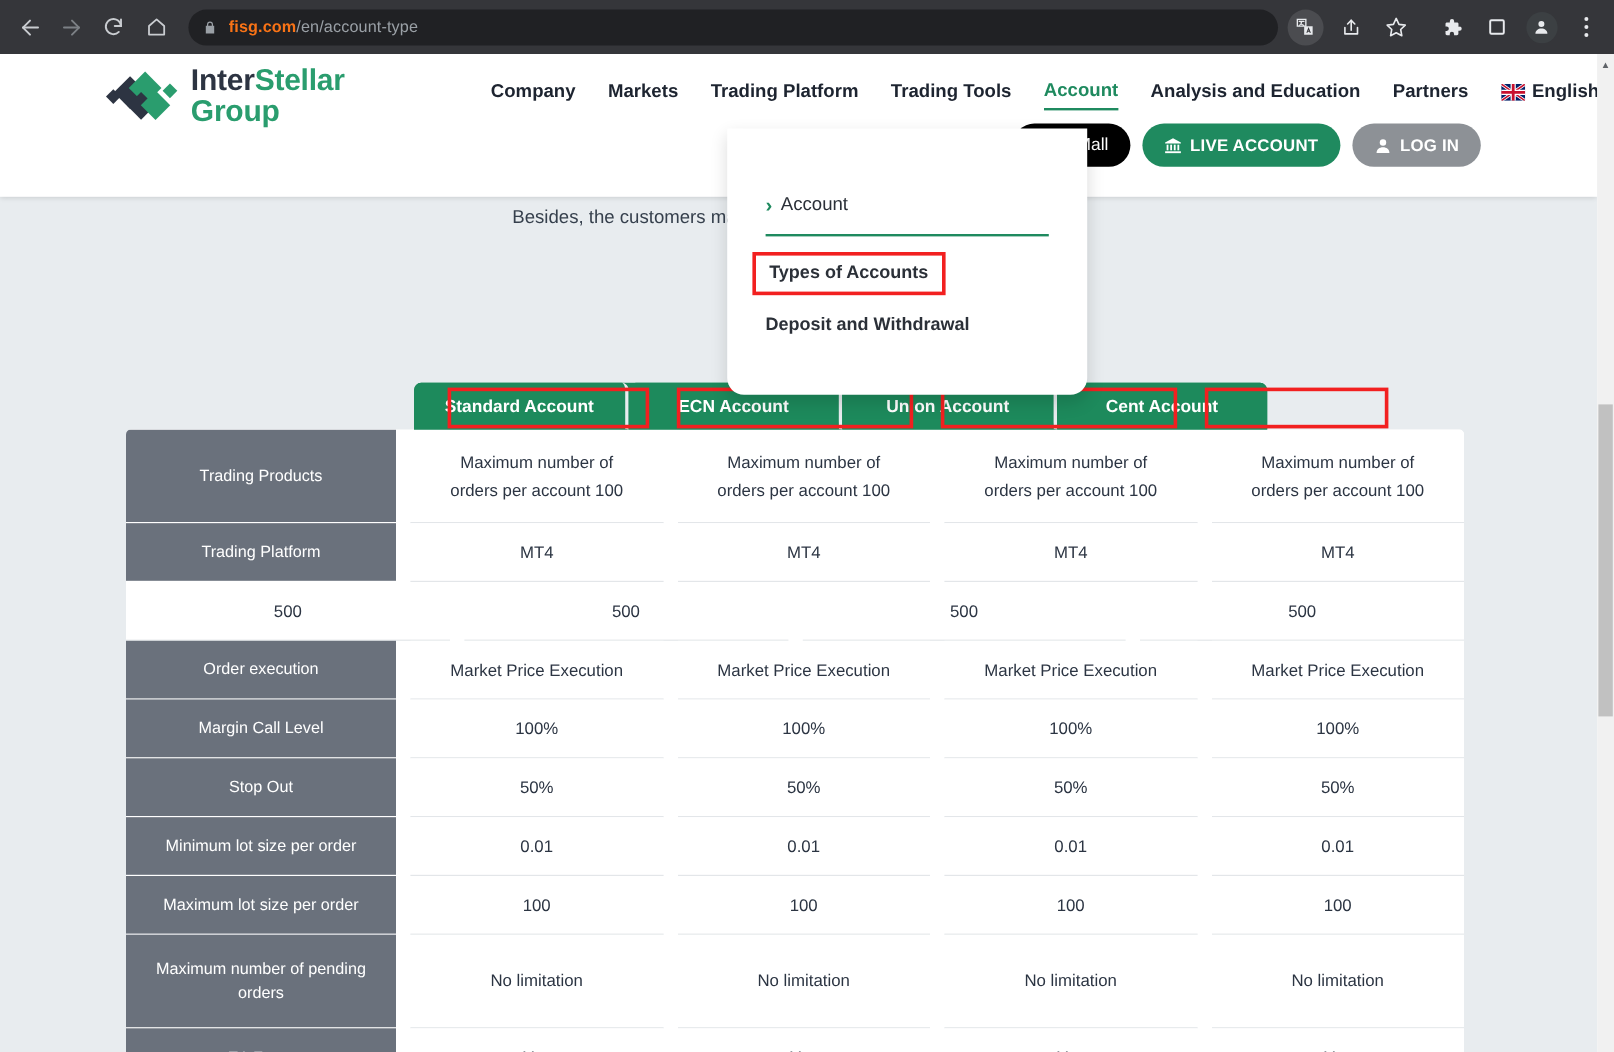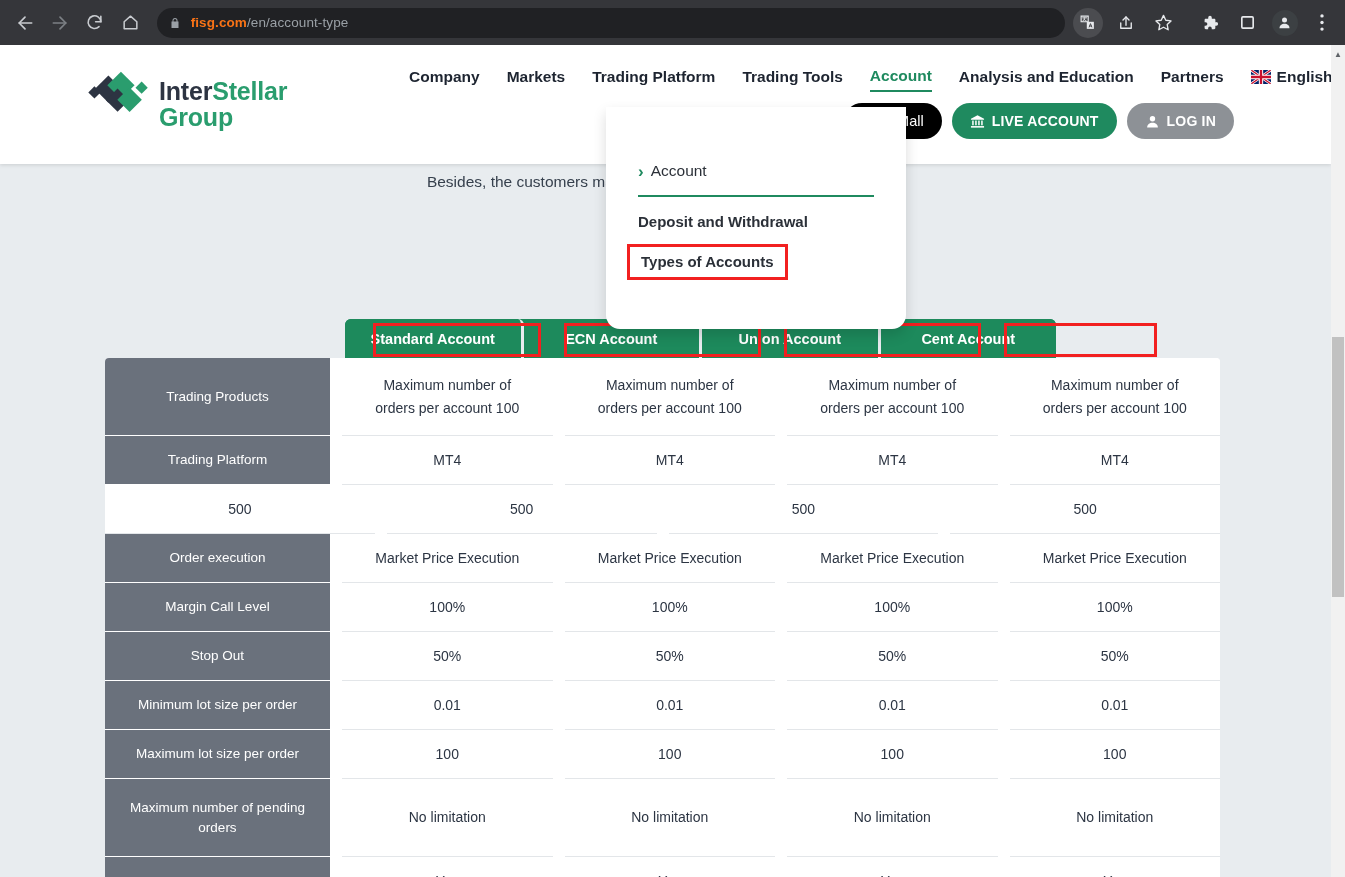--- a/index.html
+++ b/index.html
@@ -83,21 +83,20 @@
 
   #logo {
     position: absolute; left: 88px; top: 9px;
     display: flex; align-items: center;
   }
   #logo-mark { width: 62px; height: 52px; margin-right: 9px; }
   #logo-text {
     font-size: 25px; font-weight: 700;
     line-height: 26px; color: #2d3442;
     letter-spacing: -.2px;
-    margin-top: 24px;
   }
   #logo-text .green { color: #2a9d6e; }
 
   #main-nav {
     position: absolute; left: 409px; top: 22px;
     display: flex; align-items: center;
     font-size: 15.5px; font-weight: 700;
     color: #1d2430;
   }
   #main-nav .nav-item {
@@ -536,24 +535,24 @@
     </div>
   </div>
 
   <div id="account-dropdown">
     <div id="dropdown-head">
       <span id="dropdown-chevron">›</span>
       <span>Account</span>
     </div>
     <div id="dropdown-divider"></div>
     <div style="display:block">
+      <div class="dropdown-item" id="dropdown-item-types">Types of Accounts</div>
+    </div>
+    <div style="display:block">
       <div class="dropdown-item" id="dropdown-item-deposit">Deposit and Withdrawal</div>
-    </div>
-    <div style="display:block">
-      <div class="dropdown-item" id="dropdown-item-types">Types of Accounts</div>
     </div>
   </div>
 
 </div>
 
 <div id="scrollbar-track">
   <div id="scroll-up-arrow">▲</div>
   <div id="scrollbar-thumb"></div>
 </div>
 

